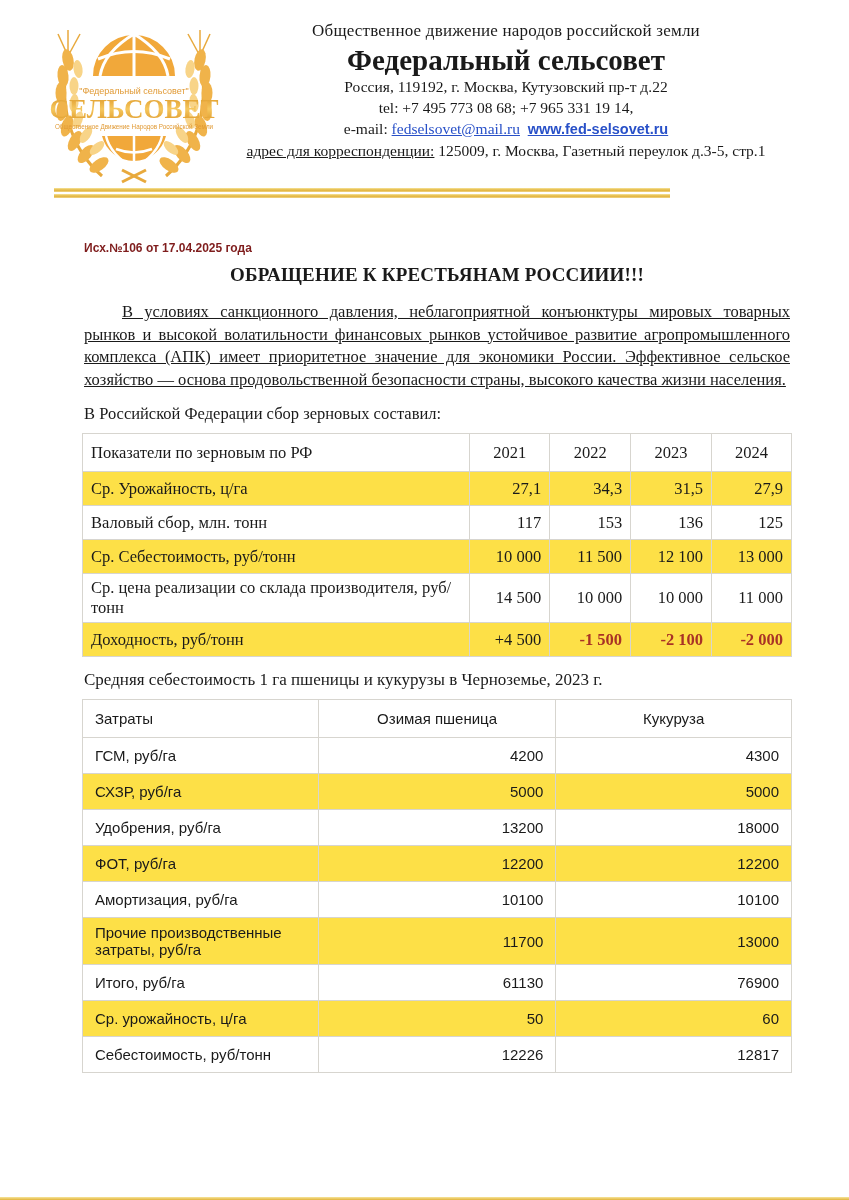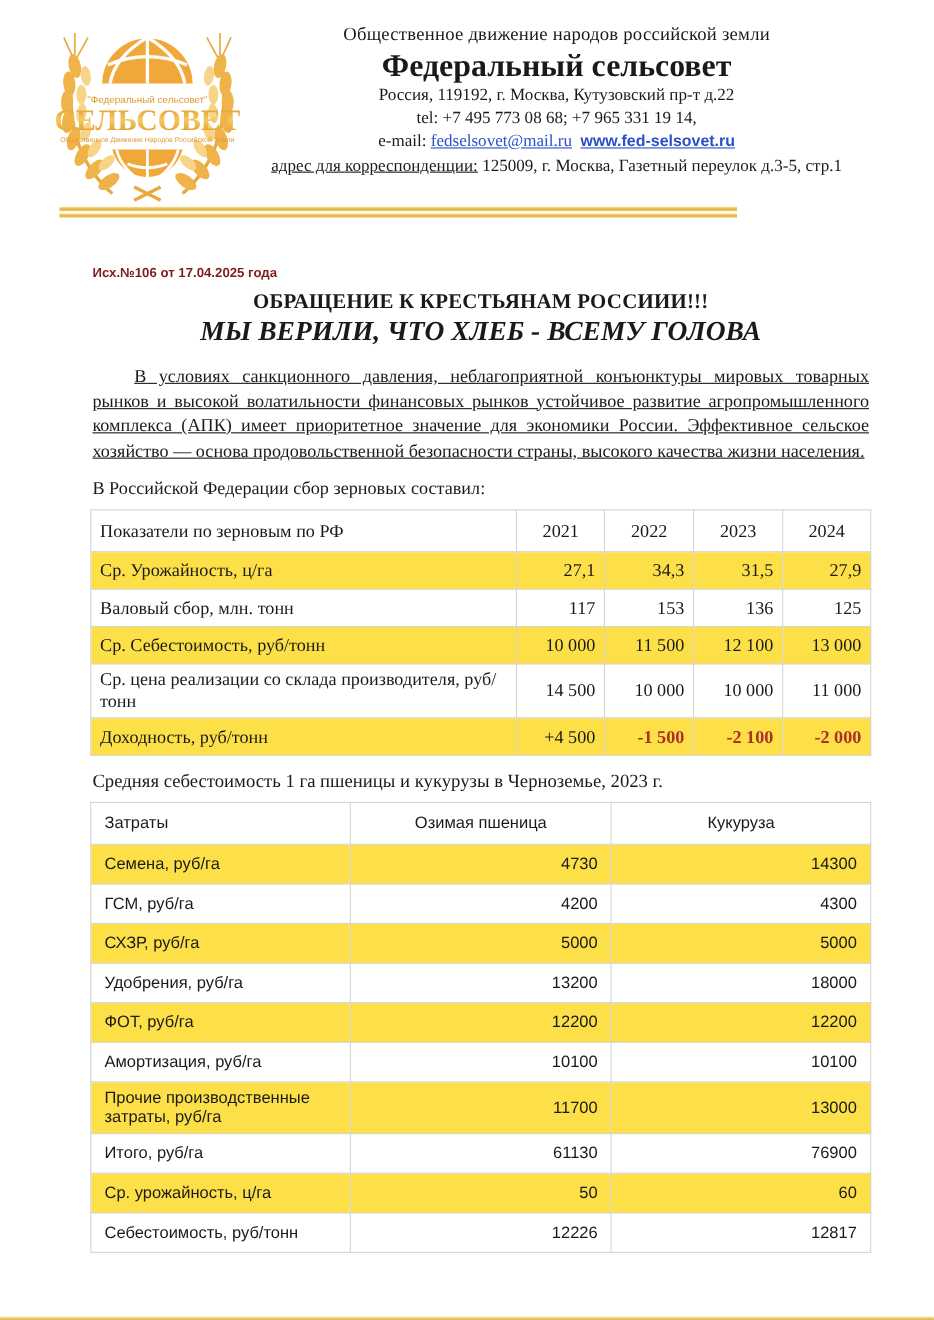--- a/index.html
+++ b/index.html
@@ -156,21 +156,20 @@
       <span>125009, г. Москва, Газетный переулок д.3-5, стр.1</span>
     </div>
   </div>
 
   <div class="gold-rule r1"></div>
   <div class="gold-rule r2"></div>
 
   <div class="doc">
     <div class="ref">Исх.№106 от 17.04.2025 года</div>
     <div class="headline">ОБРАЩЕНИЕ К КРЕСТЬЯНАМ РОССИИИ!!!</div>
-    <div class="subheadline">МЫ ВЕРИЛИ, ЧТО ХЛЕБ - ВСЕМУ ГОЛОВА</div>
     <div class="para">В условиях санкционного давления, неблагоприятной конъюнктуры мировых товарных рынков и высокой волатильности финансовых рынков устойчивое развитие агропромышленного комплекса (АПК) имеет приоритетное значение для экономики России. Эффективное сельское хозяйство — основа продовольственной безопасности страны, высокого качества жизни населения.</div>
     <div class="tbl-intro">В Российской Федерации сбор зерновых составил:</div>
 
     <table class="t1">
       <colgroup>
           <col style="width:388px">
           <col style="width:80px">
           <col style="width:81px">
           <col style="width:81px">
           <col style="width:80px">
@@ -232,25 +231,20 @@
           <col style="width:236px">
         </colgroup>
     <thead>
           <tr>
             <th>Затраты</th>
             <th>Озимая пшеница</th>
             <th>Кукуруза</th>
           </tr>
         </thead>
         <tbody>
-          <tr class="zebra">
-            <td class="lbl">Семена, руб/га</td>
-            <td class="num">4730</td>
-            <td class="num">14300</td>
-          </tr>
           <tr>
             <td class="lbl">ГСМ, руб/га</td>
             <td class="num">4200</td>
             <td class="num">4300</td>
           </tr>
           <tr class="zebra">
             <td class="lbl">СХЗР, руб/га</td>
             <td class="num">5000</td>
             <td class="num">5000</td>
           </tr>

